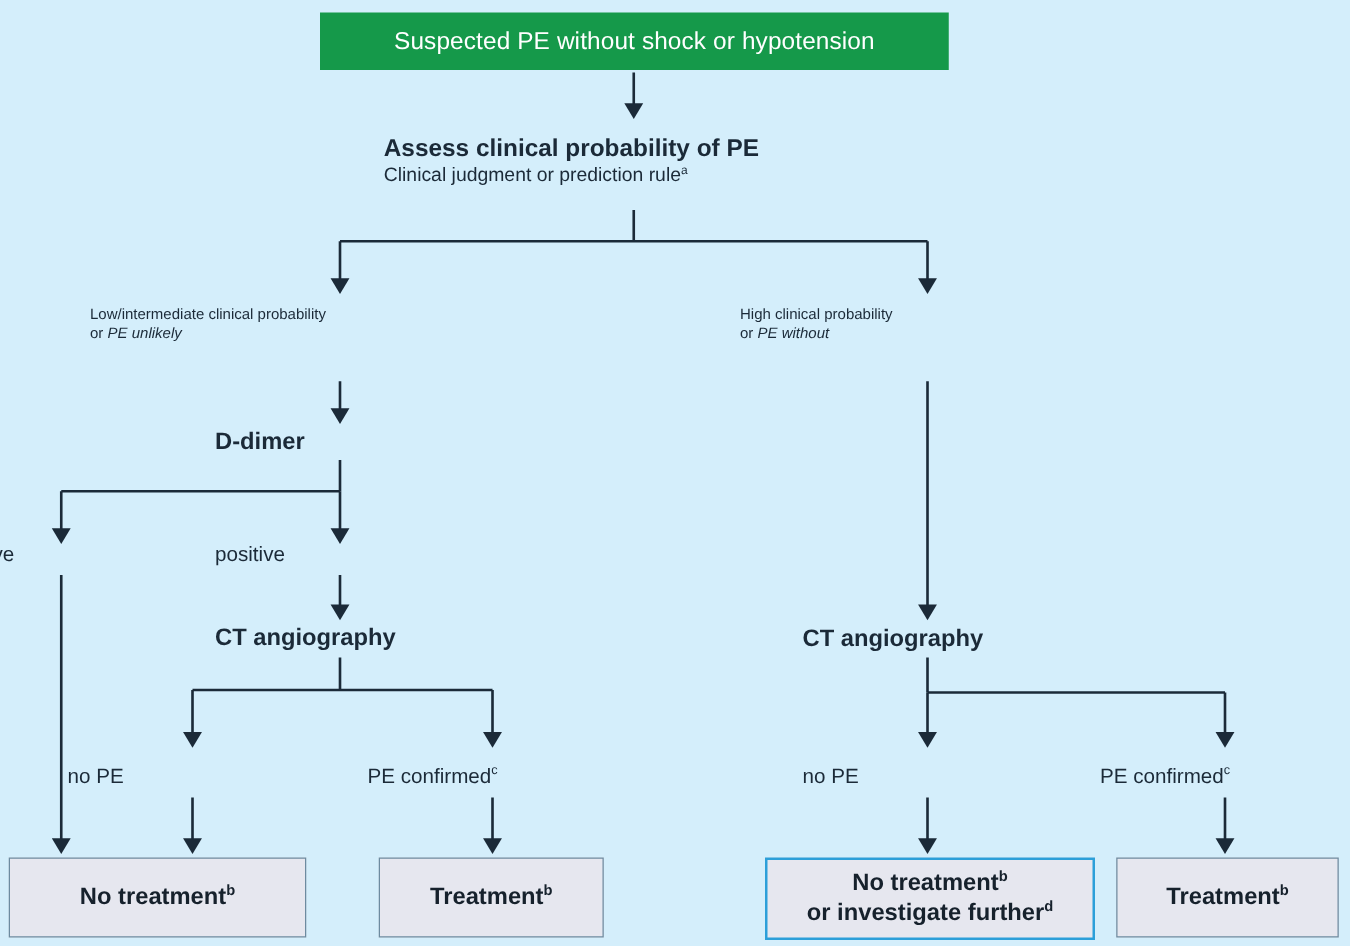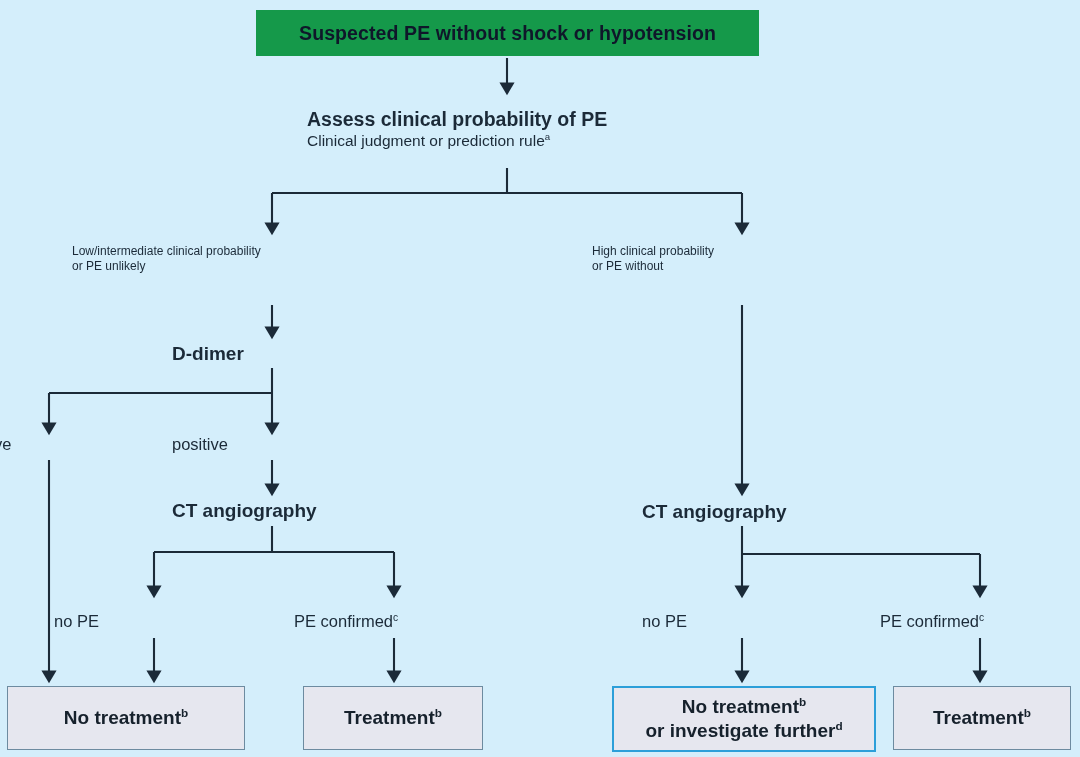--- a/index.html
+++ b/index.html
@@ -37,40 +37,41 @@
     left: 256px;
     top: 10px;
     width: 503px;
     height: 46px;
     background: #15994a;
     display: flex;
     align-items: center;
     justify-content: center;
   }
   .header-box .htext {
-    color: #0f172a;
+    color: #ffffff;
     font-size: 19.5px;
-    font-weight: bold;
+    font-weight: normal;
     letter-spacing: .1px;
   }
 
   
   .title-bold {
     font-size: 19.5px;
     font-weight: bold;
   }
   .title-sub {
     font-size: 15.5px;
     font-weight: normal;
   }
   .branch-label {
     font-size: 12px;
     font-weight: normal;
   }
   .branch-label .ital {
+    font-style: italic;
   }
   .step-bold {
     font-size: 19px;
     font-weight: bold;
   }
   .small-label {
     font-size: 16.5px;
     font-weight: normal;
   }
   sup {

